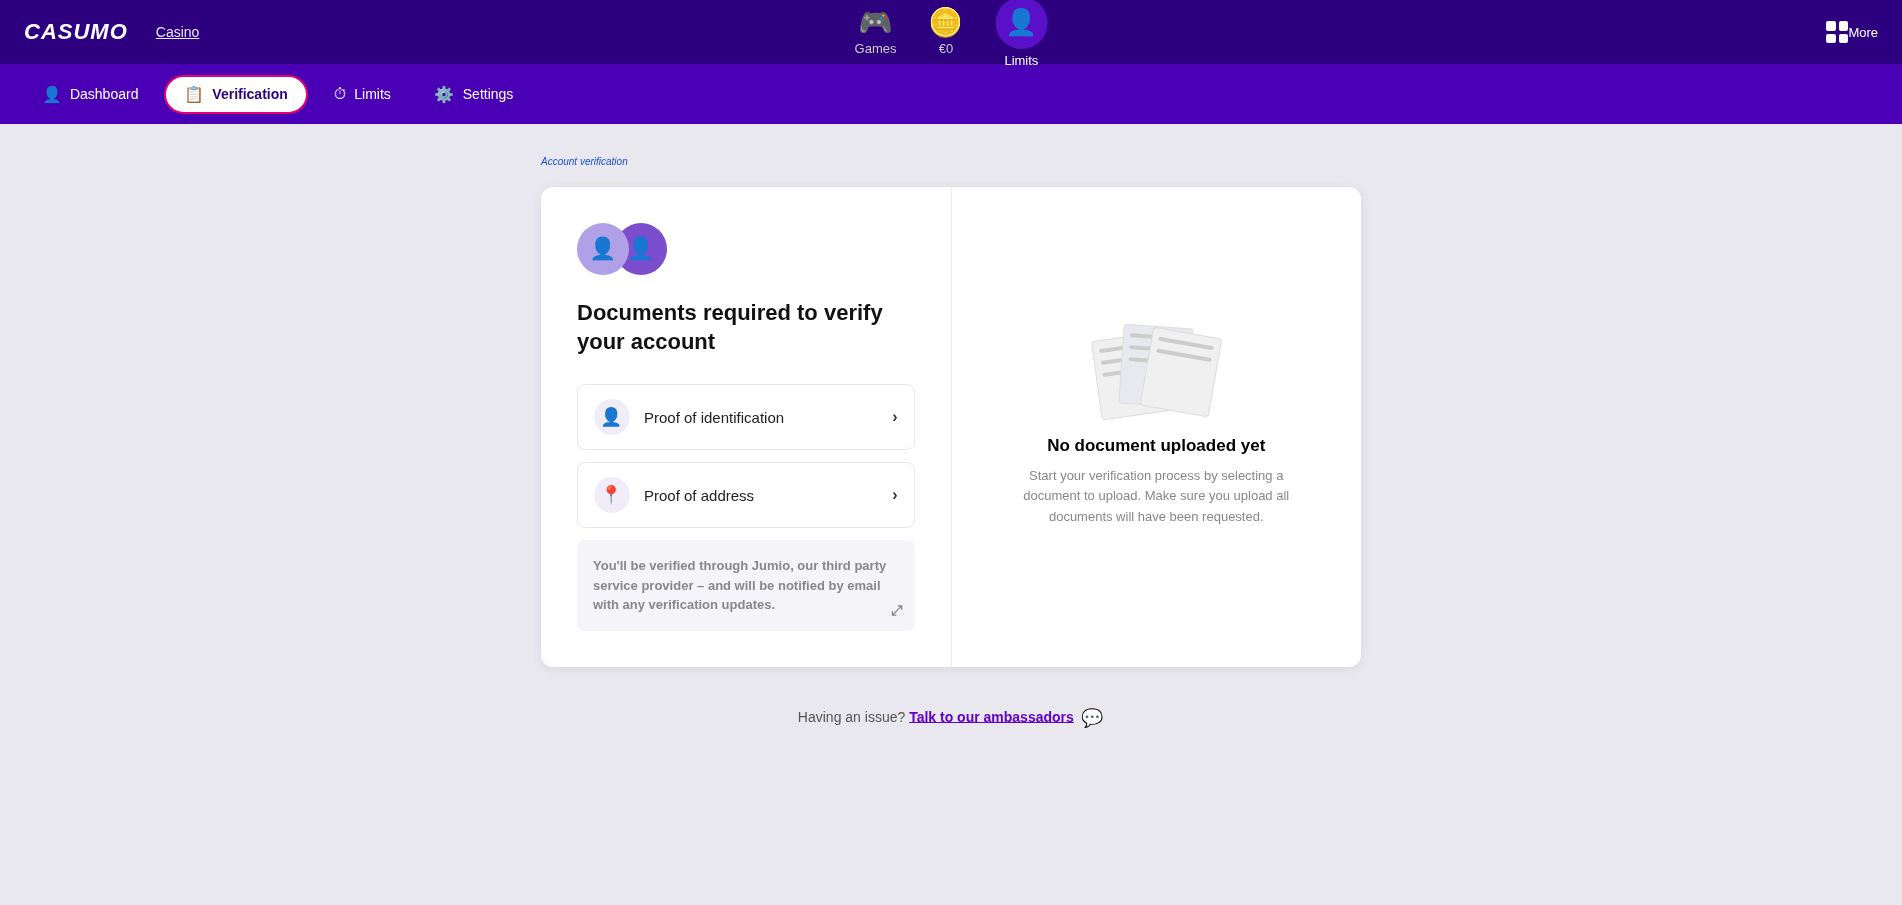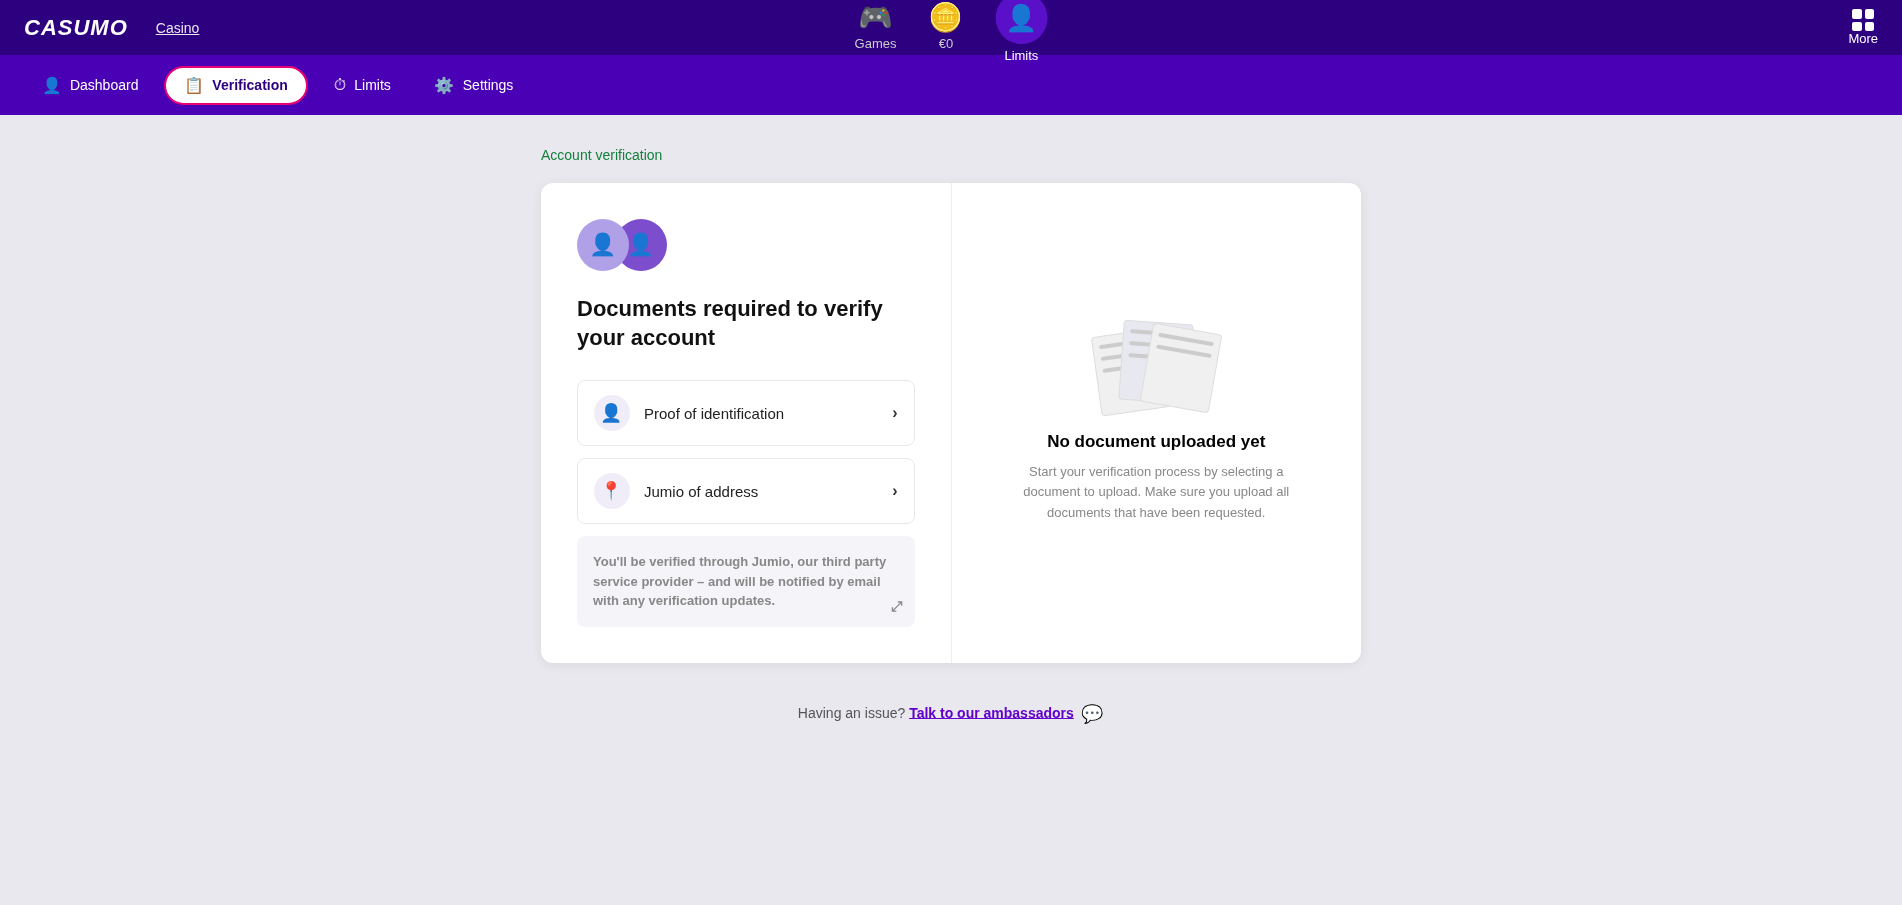--- a/index.html
+++ b/index.html
@@ -3,21 +3,21 @@
   <meta charset="utf-8">
   <style>
     * { box-sizing: border-box; margin: 0; padding: 0; }
     body { font-family: -apple-system, BlinkMacSystemFont, 'Segoe UI', sans-serif; background: #e8e8ee; min-height: 905px; }
 
     
     .top-nav {
       background: #2d0080;
       display: flex;
       align-items: center;
-      height: 55px;
+      height: 64px;
       padding: 0 24px;
       position: relative;
     }
     .logo {
       color: #fff;
       font-size: 22px;
       font-weight: 900;
       letter-spacing: 1px;
       text-transform: uppercase;
       font-style: italic;
@@ -61,21 +61,21 @@
       display: flex;
       align-items: center;
       justify-content: center;
       font-size: 26px;
     }
     .nav-more {
       position: absolute;
       right: 24px;
       color: #fff;
       display: flex;
-      flex-direction: column;
+      flex-direction: row;
       align-items: center;
       cursor: pointer;
       font-size: 13px;
     }
     .grid-icon {
       display: grid;
       grid-template-columns: 1fr 1fr;
       gap: 3px;
       width: 22px;
       height: 22px;
@@ -115,25 +115,26 @@
     .sub-nav-item .icon { font-size: 16px; }
 
     
     .main {
       padding: 32px 0;
       display: flex;
       flex-direction: column;
       align-items: center;
     }
     .page-title {
-      color: #15803d;
-      font-size: 14px;
+      color: #1d4ed8;
+      font-size: 10px;
       margin-bottom: 20px;
       align-self: flex-start;
       margin-left: calc(50% - 410px);
+      font-style: italic;
     }
     .card-wrapper {
       display: flex;
       background: #fff;
       border-radius: 12px;
       width: 820px;
       min-height: 460px;
       box-shadow: 0 2px 12px rgba(0,0,0,0.07);
       overflow: hidden;
     }
@@ -391,21 +392,21 @@
       <div class="card-heading">Documents required to verify your account</div>
 
       <div class="doc-item">
         <div class="doc-icon-circle">👤</div>
         <span class="doc-label">Proof of identification</span>
         <span class="doc-arrow">›</span>
       </div>
 
       <div class="doc-item">
         <div class="doc-icon-circle">📍</div>
-        <span class="doc-label">Jumio of address</span>
+        <span class="doc-label">Proof of address</span>
         <span class="doc-arrow">›</span>
       </div>
 
       <div class="info-box">
         <span>You'll be verified through Jumio, our third party service provider – and will be notified by email with any verification updates.</span>
         <span class="expand-icon">⤢</span>
       </div>
     </div>
 
     <div class="card-right">
@@ -422,21 +423,21 @@
             <div class="paper-line paper-line-short"></div>
             <div class="paper-line"></div>
           </div>
           <div class="paper paper-3">
             <div class="paper-line"></div>
             <div class="paper-line"></div>
           </div>
         </div>
       </div>
       <div class="no-doc-title">No document uploaded yet</div>
-      <div class="no-doc-desc">Start your verification process by selecting a document to upload. Make sure you upload all documents that have been requested.</div>
+      <div class="no-doc-desc">Start your verification process by selecting a document to upload. Make sure you upload all documents will have been requested.</div>
     </div>
   </div>
 
   <div class="footer">
     <span>Having an issue?</span>
     <a href="#">Talk to our ambassadors</a>
     <span class="footer-chat-icon">💬</span>
   </div>
 </main>
 

